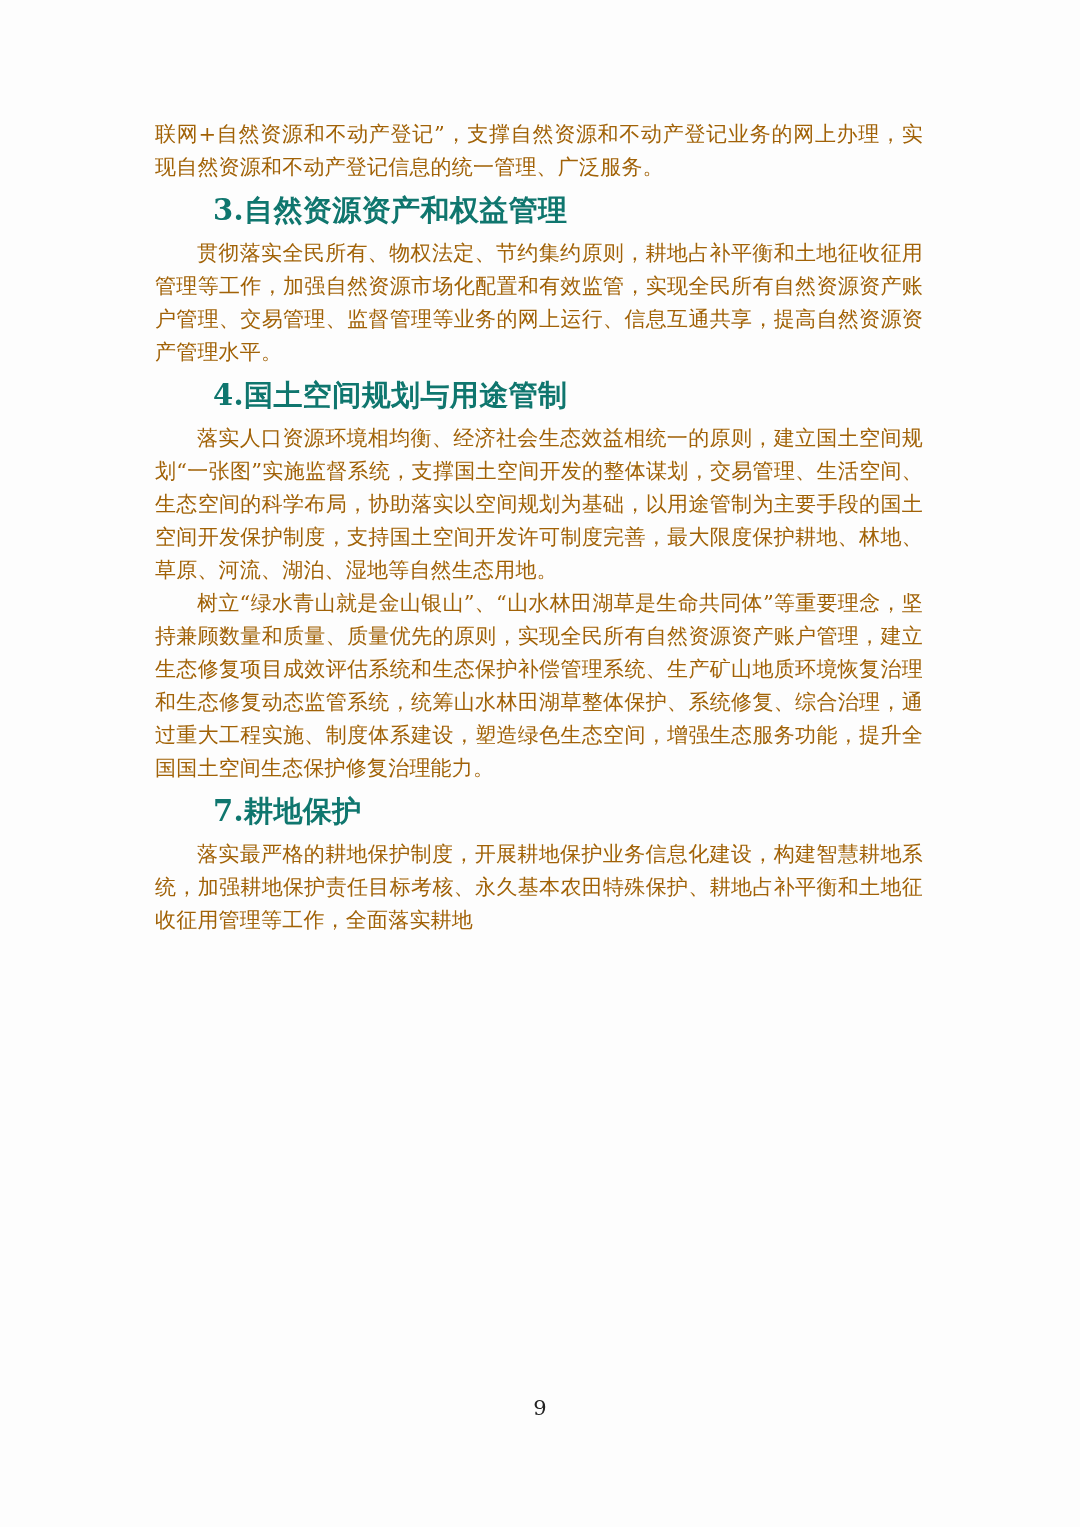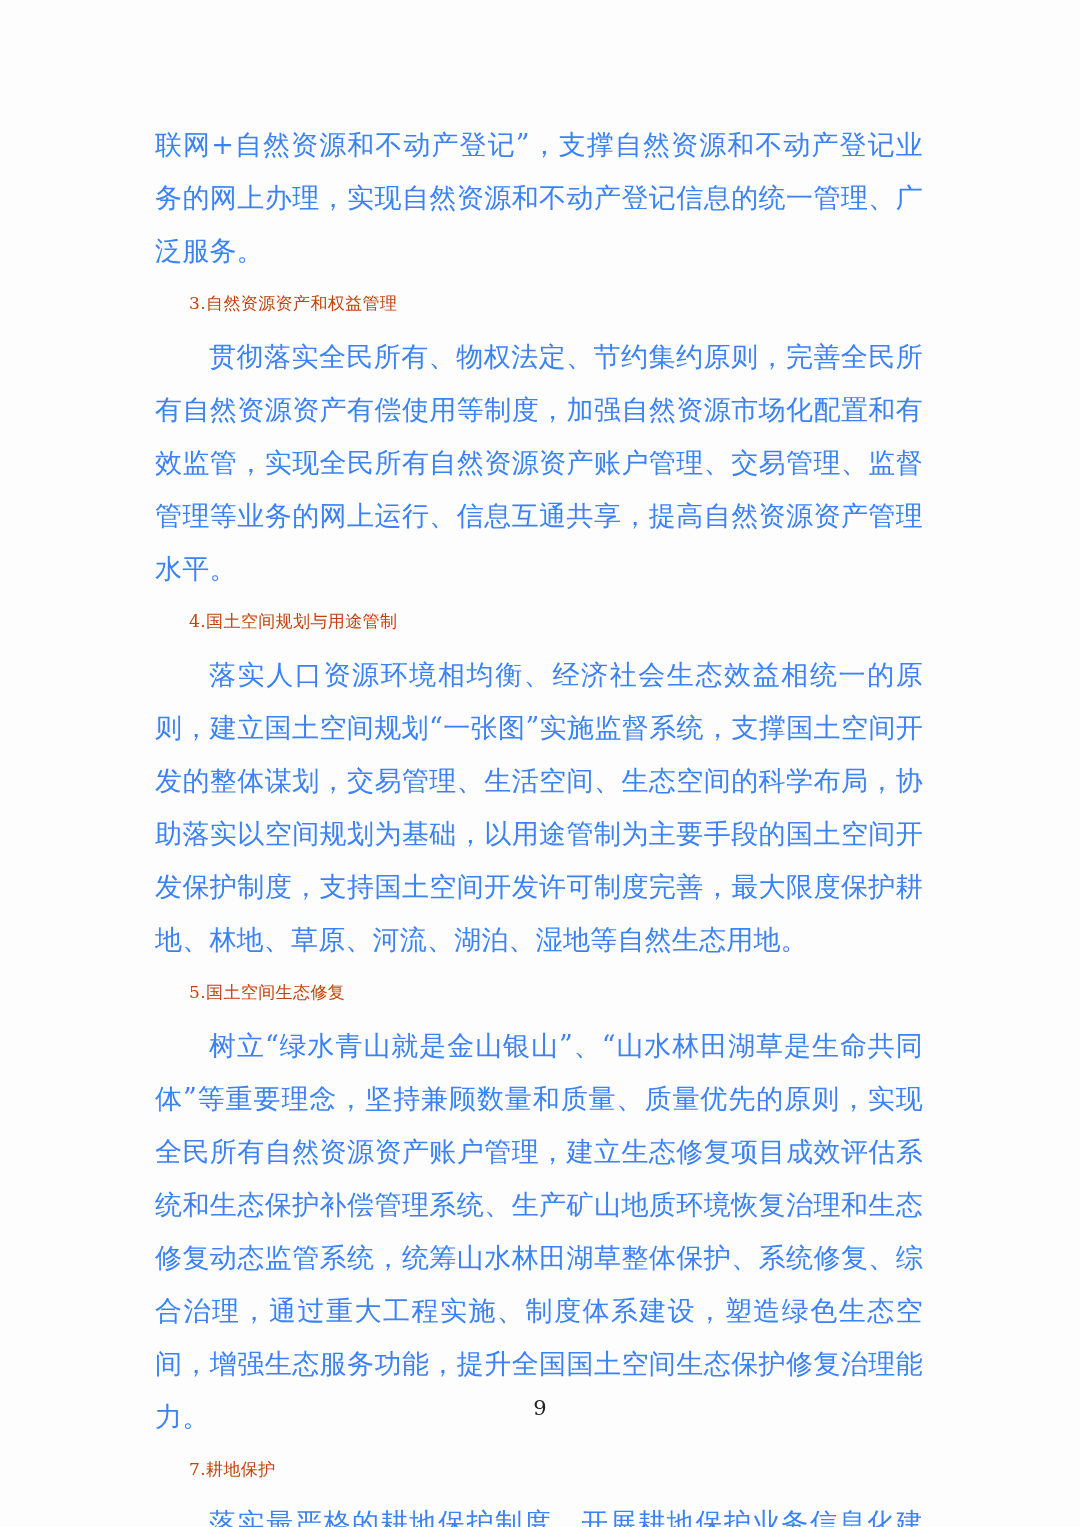--- a/index.html
+++ b/index.html
@@ -22,60 +22,59 @@
     height: 1527px;
     background: #fdfdfd;
   }
   .content {
     position: absolute;
     left: 155px;
     top: 118px;
     width: 768px;
   }
   .para {
-    font-size: 27px;
-    line-height: 53px;
+    font-size: 21px;
+    line-height: 33px;
     letter-spacing: 0.2px;
     text-align: justify;
     text-justify: inter-ideograph;
     margin: 0;
-    color: #3b82f6;
+    color: #a16207;
   }
   .para.indent {
     text-indent: 2em;
   }
   .heading {
-    font-size: 17px;
+    font-size: 29px;
     line-height: 53px;
-    font-weight: normal;
+    font-weight: bold;
     margin: 0;
     text-indent: 2em;
-    color: #c2410c;
+    color: #0f766e;
     letter-spacing: 0.4px;
   }
   .page-number {
     position: absolute;
     top: 1396px;
     left: 0;
     width: 1080px;
     text-align: center;
     font-size: 21px;
     color: #222;
     font-family: "DejaVu Serif", "Liberation Serif", serif;
   }
 </style>
 </head>
 <body>
 
 <div class="page">
   <div class="content">
     <p class="para">联网+自然资源和不动产登记”，支撑自然资源和不动产登记业务的网上办理，实现自然资源和不动产登记信息的统一管理、广泛服务。</p>
     <p class="heading">3.自然资源资产和权益管理</p>
-    <p class="para indent">贯彻落实全民所有、物权法定、节约集约原则，完善全民所有自然资源资产有偿使用等制度，加强自然资源市场化配置和有效监管，实现全民所有自然资源资产账户管理、交易管理、监督管理等业务的网上运行、信息互通共享，提高自然资源资产管理水平。</p>
+    <p class="para indent">贯彻落实全民所有、物权法定、节约集约原则，耕地占补平衡和土地征收征用管理等工作，加强自然资源市场化配置和有效监管，实现全民所有自然资源资产账户管理、交易管理、监督管理等业务的网上运行、信息互通共享，提高自然资源资产管理水平。</p>
     <p class="heading">4.国土空间规划与用途管制</p>
     <p class="para indent">落实人口资源环境相均衡、经济社会生态效益相统一的原则，建立国土空间规划“一张图”实施监督系统，支撑国土空间开发的整体谋划，交易管理、生活空间、生态空间的科学布局，协助落实以空间规划为基础，以用途管制为主要手段的国土空间开发保护制度，支持国土空间开发许可制度完善，最大限度保护耕地、林地、草原、河流、湖泊、湿地等自然生态用地。</p>
-    <p class="heading">5.国土空间生态修复</p>
     <p class="para indent">树立“绿水青山就是金山银山”、“山水林田湖草是生命共同体”等重要理念，坚持兼顾数量和质量、质量优先的原则，实现全民所有自然资源资产账户管理，建立生态修复项目成效评估系统和生态保护补偿管理系统、生产矿山地质环境恢复治理和生态修复动态监管系统，统筹山水林田湖草整体保护、系统修复、综合治理，通过重大工程实施、制度体系建设，塑造绿色生态空间，增强生态服务功能，提升全国国土空间生态保护修复治理能力。</p>
     <p class="heading">7.耕地保护</p>
     <p class="para indent">落实最严格的耕地保护制度，开展耕地保护业务信息化建设，构建智慧耕地系统，加强耕地保护责任目标考核、永久基本农田特殊保护、耕地占补平衡和土地征收征用管理等工作，全面落实耕地</p>
   </div>
   <div class="page-number">9</div>
 </div>
 
 </body></html>

